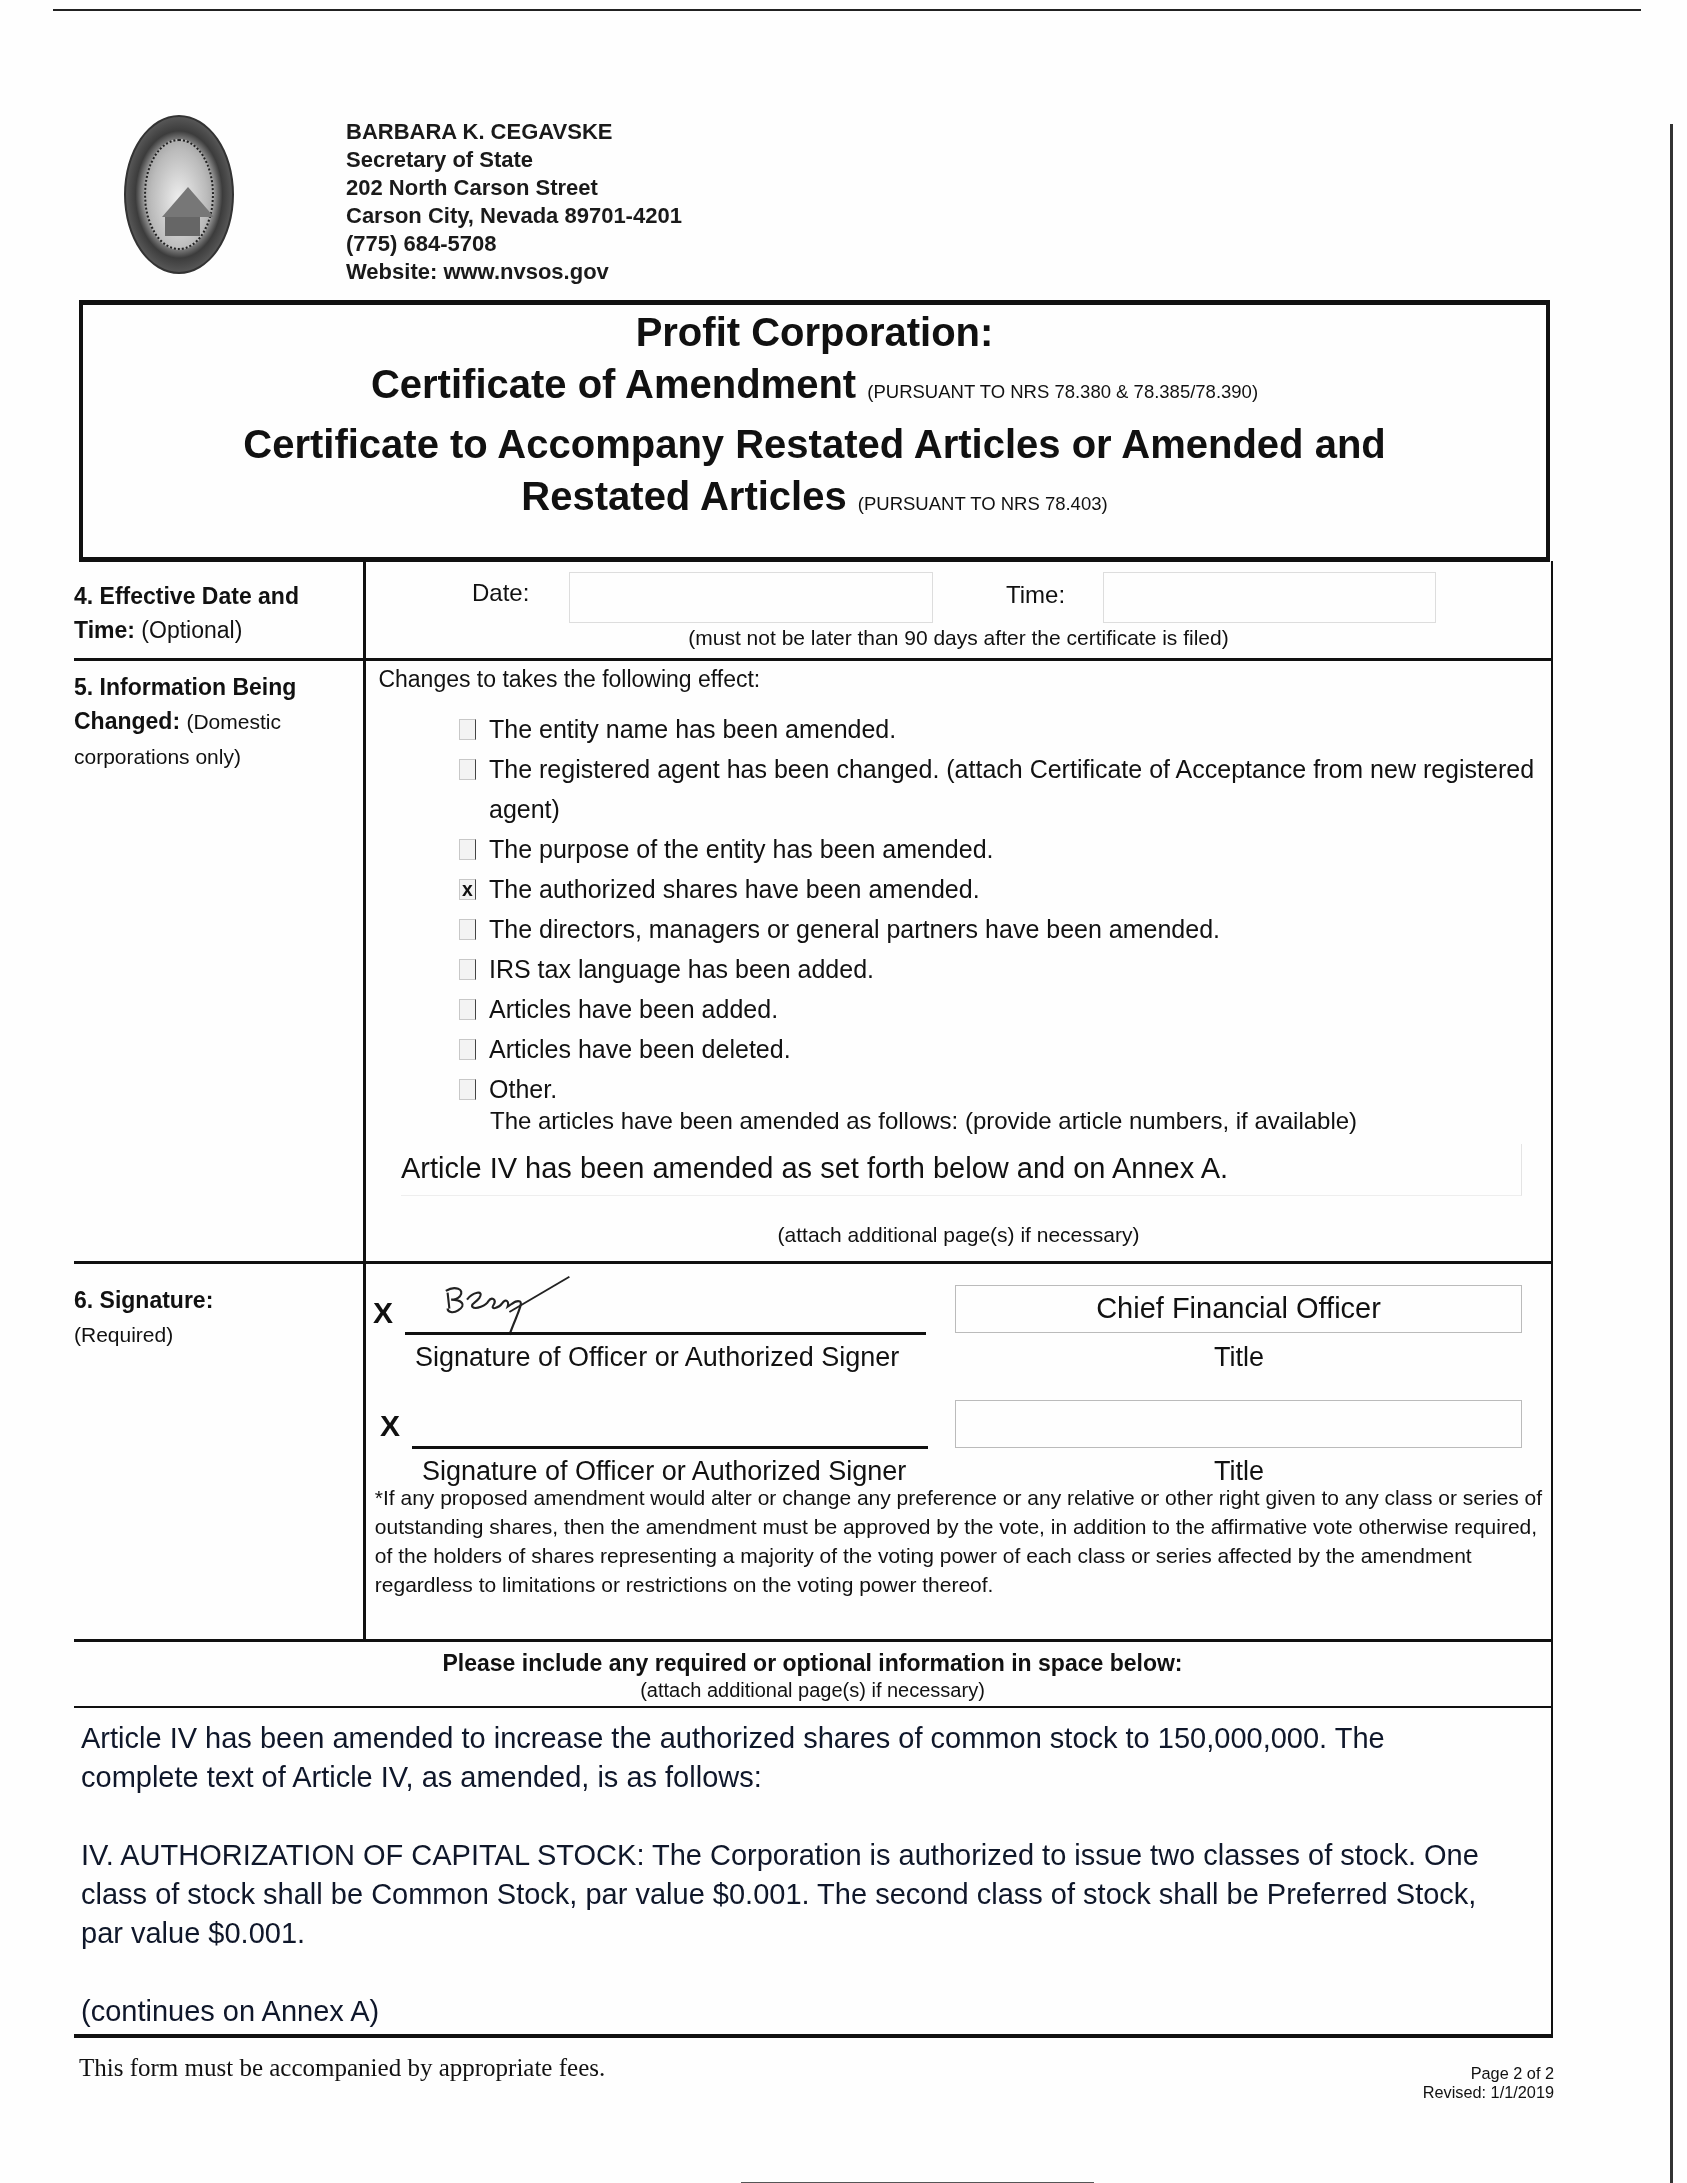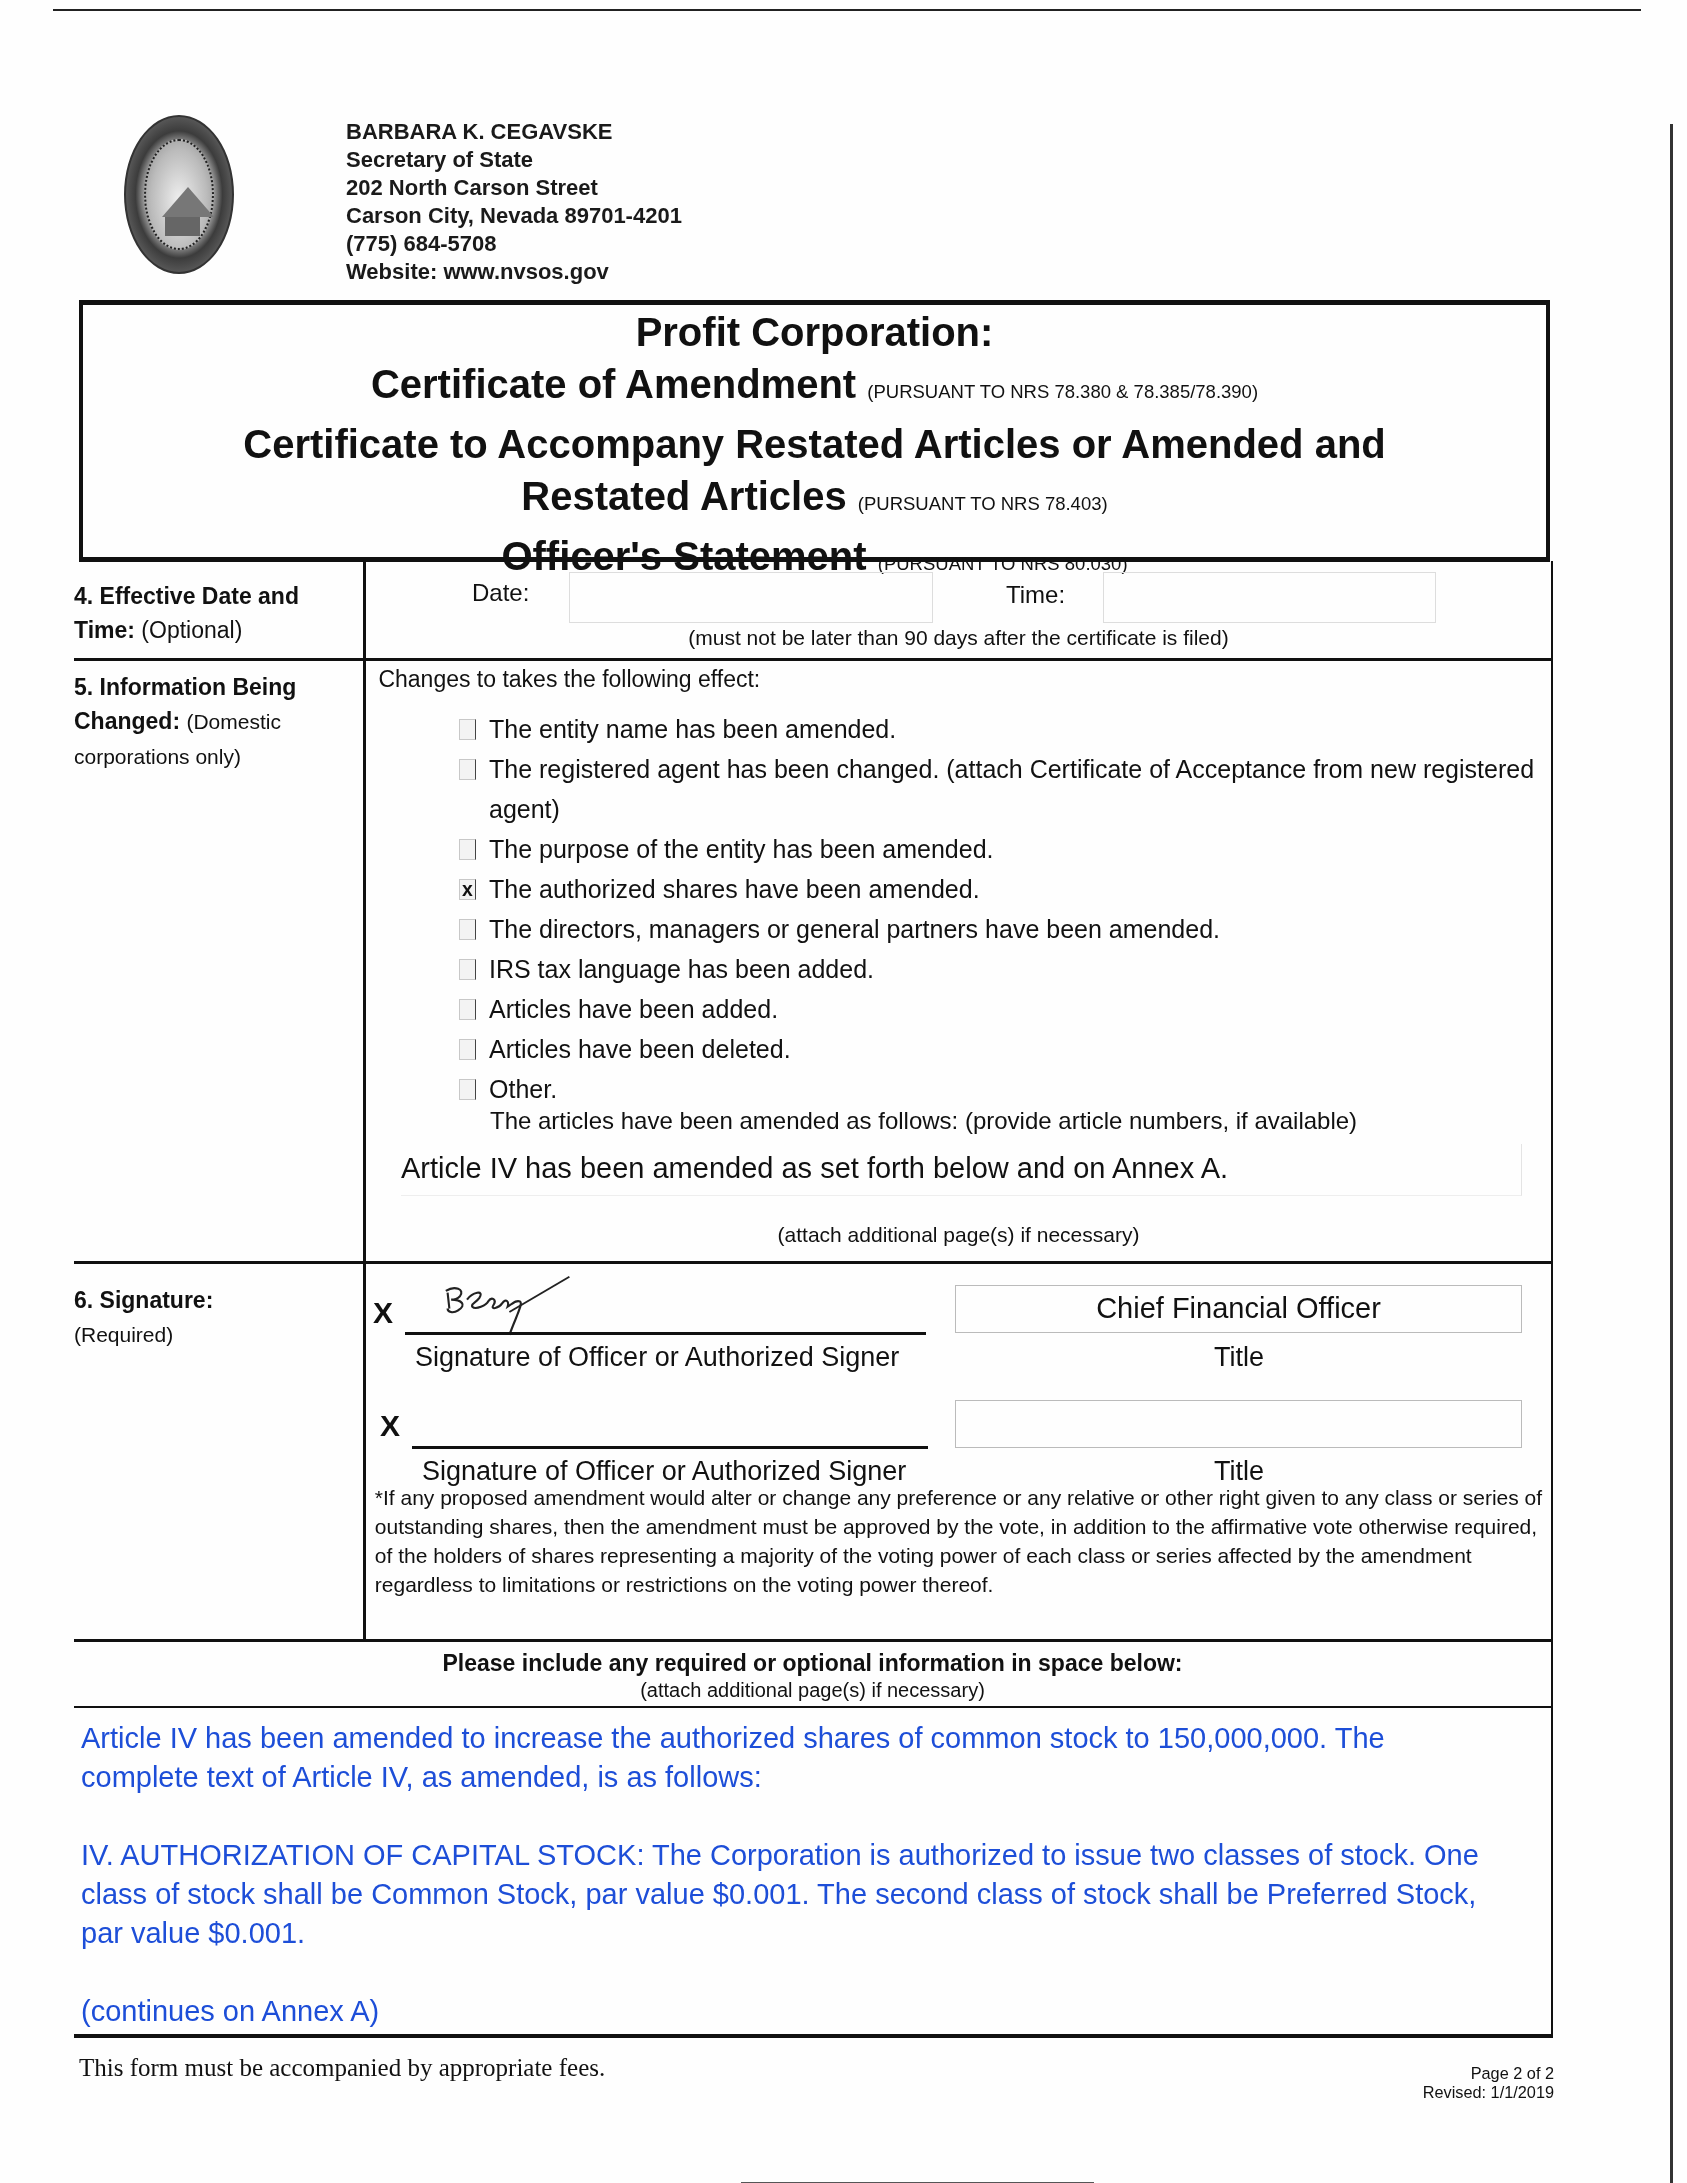--- a/index.html
+++ b/index.html
@@ -67,21 +67,21 @@
   .sig-line { height: 2.6px; background: #111; }
   .sig-cap { font-size: 27px; }
   .title-box { border: 1.8px solid #bbb; font-size: 29px; text-align: center; line-height: 44px; }
   .fine { left: 8.8px; top: 219px; width: 1173px; font-size: 21px; line-height: 29px; }
 
   
   .addl-head { left: 74px; top: 1641px; width: 1479px; height: 67px; border-bottom: 2.6px solid #111; border-right: 2.6px solid #111; box-sizing: border-box; text-align: center; }
   .addl-head .h { font-weight: bold; font-size: 23px; margin-top: 8.8px; }
   .addl-head .s { font-size: 20px; margin-top: 2.6px; }
   .addl-body { left: 74px; top: 1708px; width: 1479px; height: 330px; border-right: 2.6px solid #111; border-bottom: 4.4px solid #111; box-sizing: border-box; }
-  .addl-text { position: absolute; left: 7px; top: 10.6px; width: 1456px; font-size: 29px; line-height: 39px; color: #1d4ed8; }
+  .addl-text { position: absolute; left: 7px; top: 10.6px; width: 1456px; font-size: 29px; line-height: 39px; color: #0f172a; }
   .addl-text p { margin: 0; }
 
   .footer-left { left: 79px; top: 2054px; font-size: 25px; font-family: Liberation Serif, serif; }
   .footer-right { right: 134px; top: 2064px; font-size: 16.3px; text-align: right; line-height: 19.4px; }
   .bottom-smudge { left: 741px; top: 2182px; width: 353px; height: 1.8px; background: #555; }
 </style>
 </head>
 <body>
 
 <div class="abs scan-top"></div>
@@ -105,24 +105,20 @@
 <div class="abs titlebox">
   <div class="t1">Profit Corporation:</div>
   <div class="t-line">
     <span>Certificate of Amendment</span>
     <span class="t-small">(PURSUANT TO NRS 78.380 &amp; 78.385/78.390)</span>
   </div>
   <div class="t-line">Certificate to Accompany Restated Articles or Amended and</div>
   <div class="t-line">
     <span>Restated Articles</span>
     <span class="t-small">(PURSUANT TO NRS 78.403)</span>
-  </div>
-  <div class="t-line">
-    <span>Officer's Statement</span>
-    <span class="t-small">(PURSUANT TO NRS 80.030)</span>
   </div>
 </div>
 
 <div class="abs form">
 
   <div class="row row4">
     <div class="lab" style="padding-top:17.6px;">
       <b>4. Effective Date and Time:</b>
       <span>(Optional)</span>
     </div>

